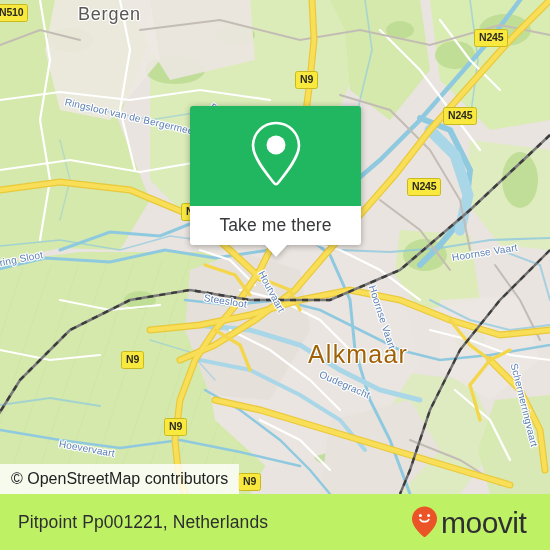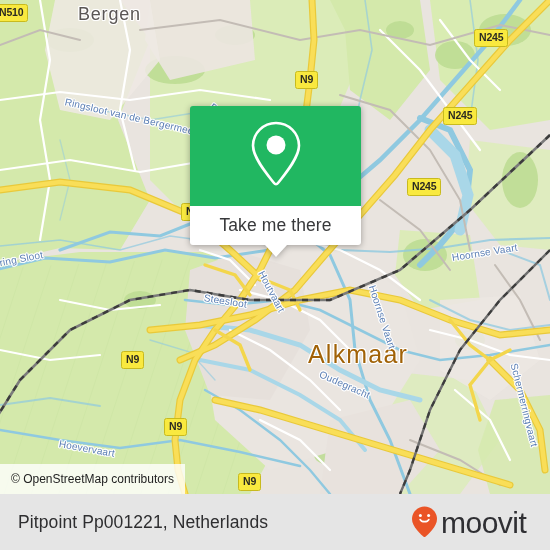--- a/index.html
+++ b/index.html
@@ -70,21 +70,21 @@
 
   
   .attribution {
     position: absolute;
     left: 0; bottom: 0;
     height: 26px;
     padding: 15px 11px;
     display: flex; align-items: center;
     background: rgba(255,255,255,.80);
     color: #222;
-    font-size: 12px;
+    font-size: 16px;
     white-space: nowrap;
   }
 
   
   .callout {
     position: absolute;
     left: 190px; top: 106px;
     width: 171px;
     filter: drop-shadow(0 1px 3px rgba(0,0,0,.33));
   }
@@ -114,21 +114,21 @@
     border-left: 11px solid transparent;
     border-right: 11px solid transparent;
     border-top: 12px solid #ffffff;
   }
 
   
   .footer {
     position: absolute;
     left: 0; bottom: 0;
     width: 550px; height: 56px;
-    background: #e5e5e5;
+    background: #bef264;
     display: flex; align-items: center;
     padding: 0 16px 0 18px;
   }
   .footer-title {
     color: #2e2e30;
     font-size: 17.5px;
     letter-spacing: 0.1px;
     white-space: nowrap;
   }
   .brand {

